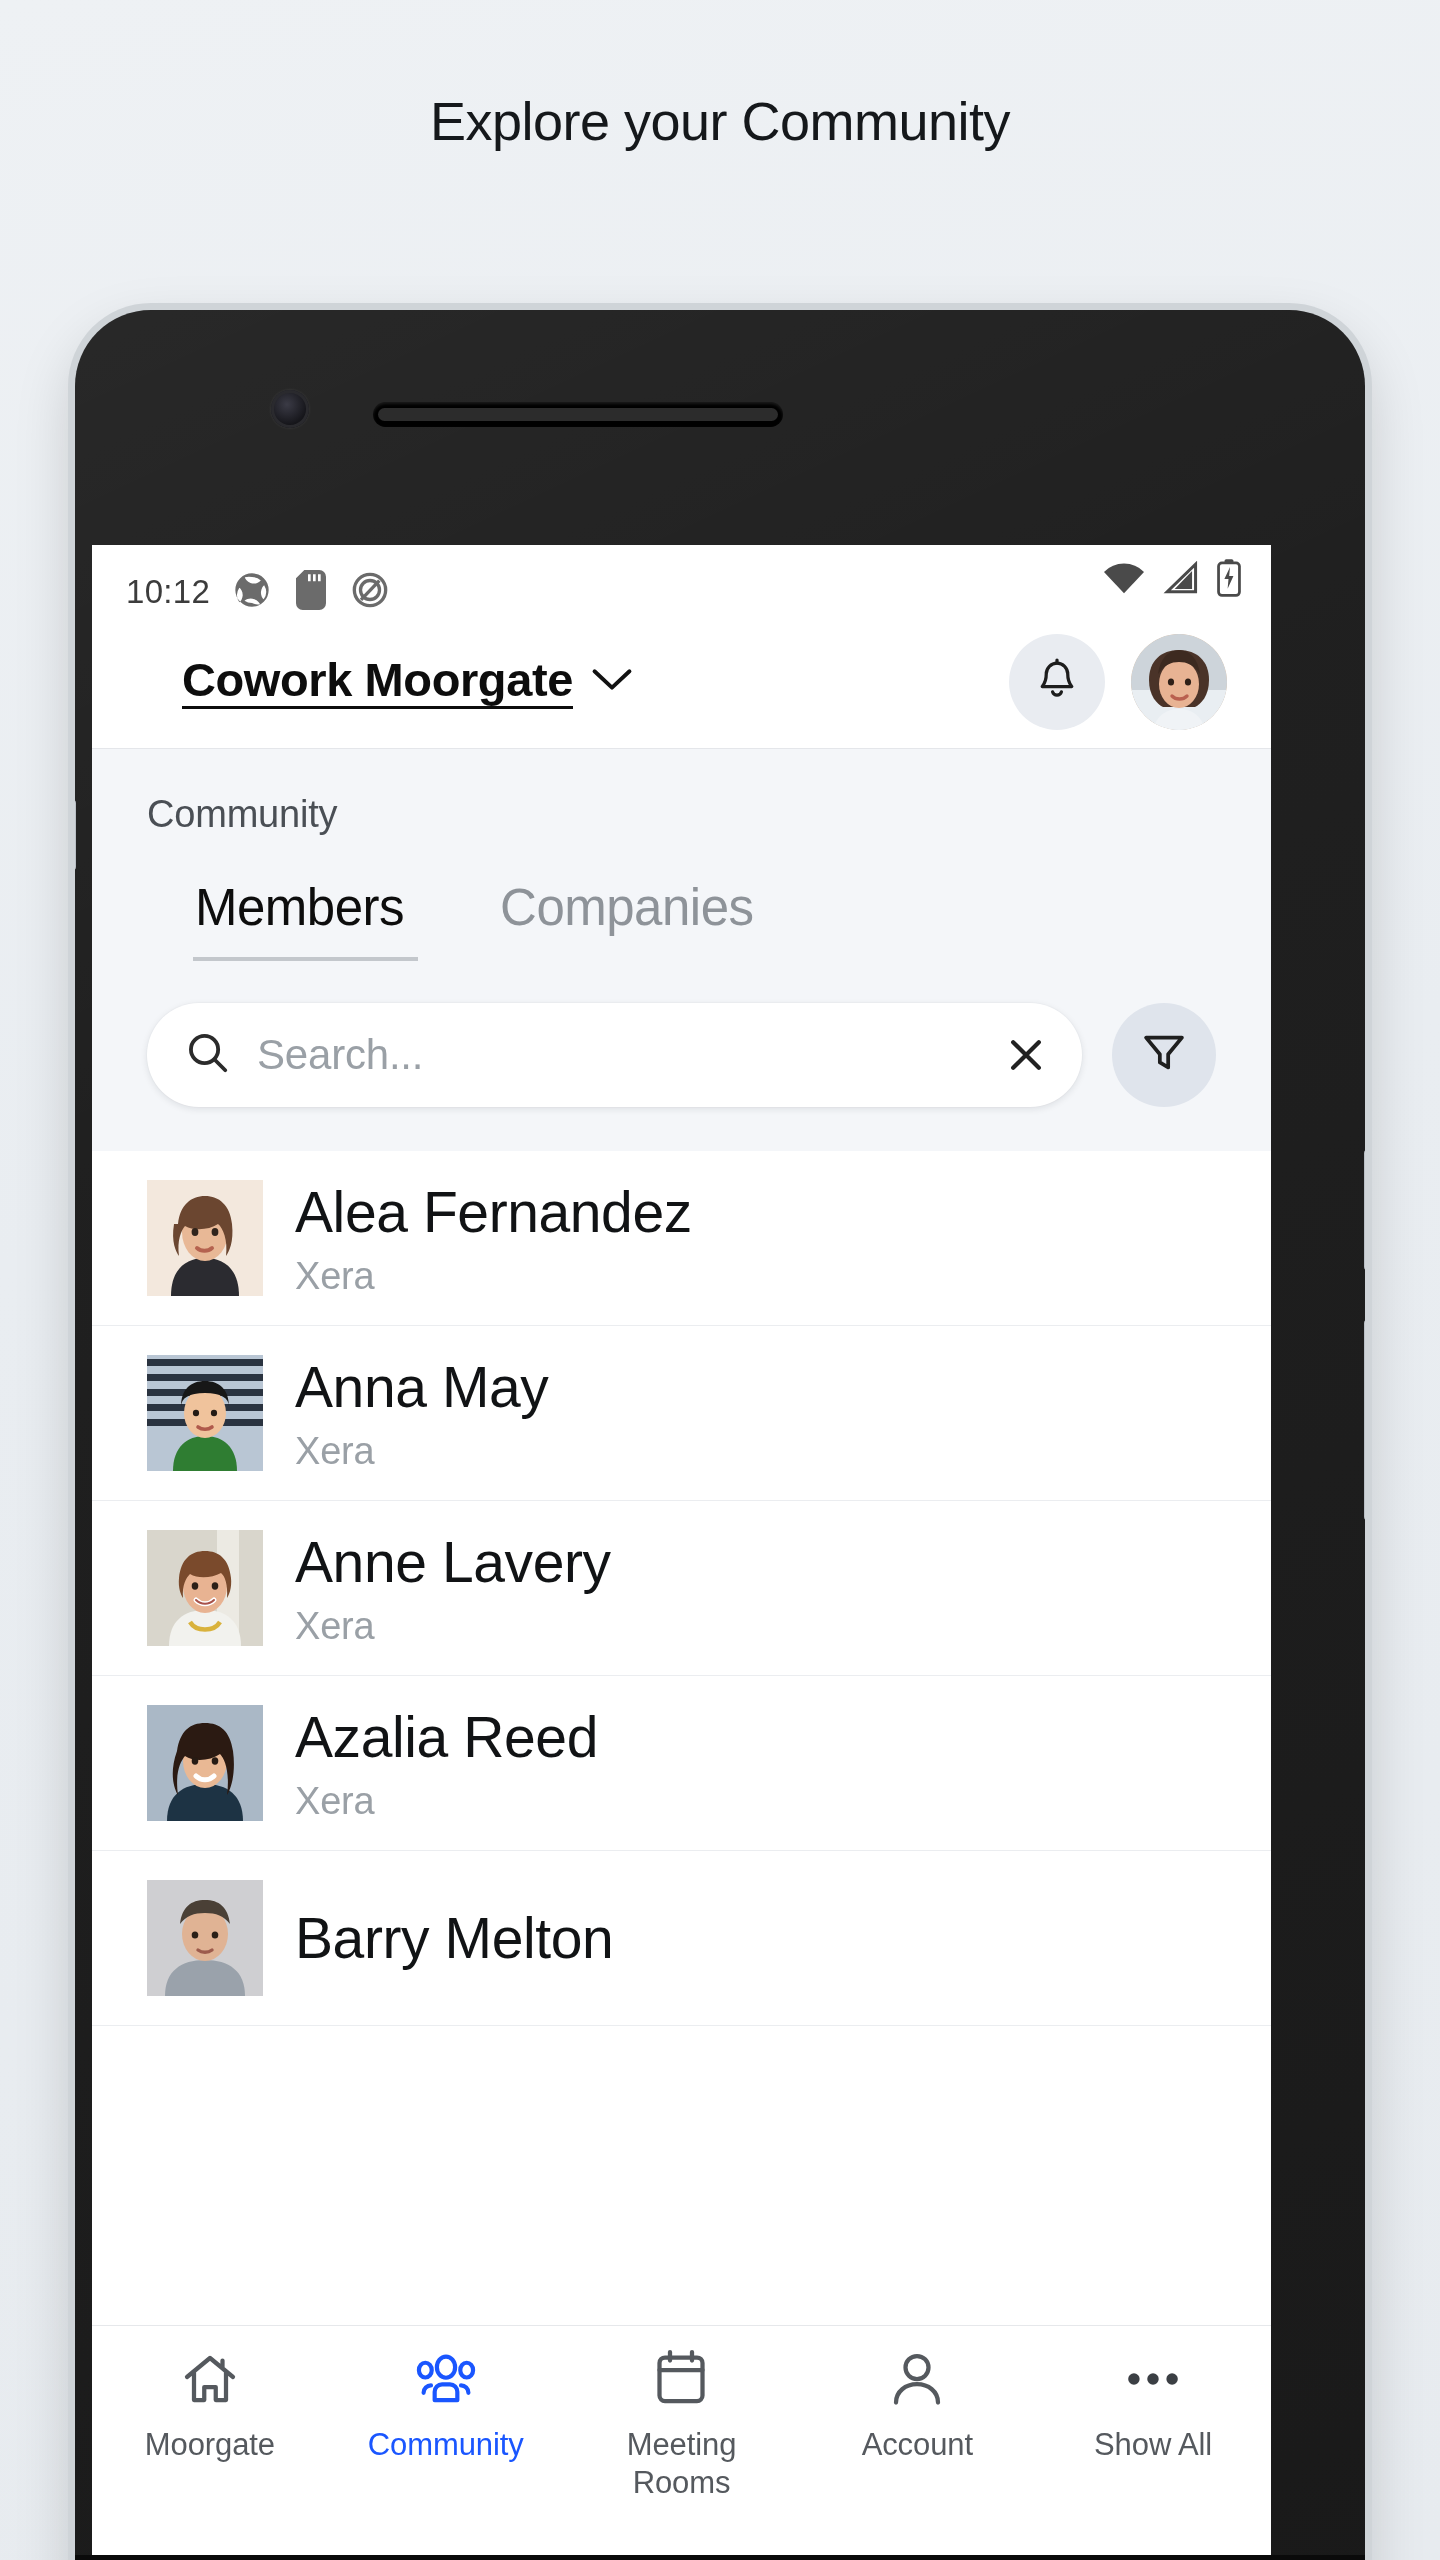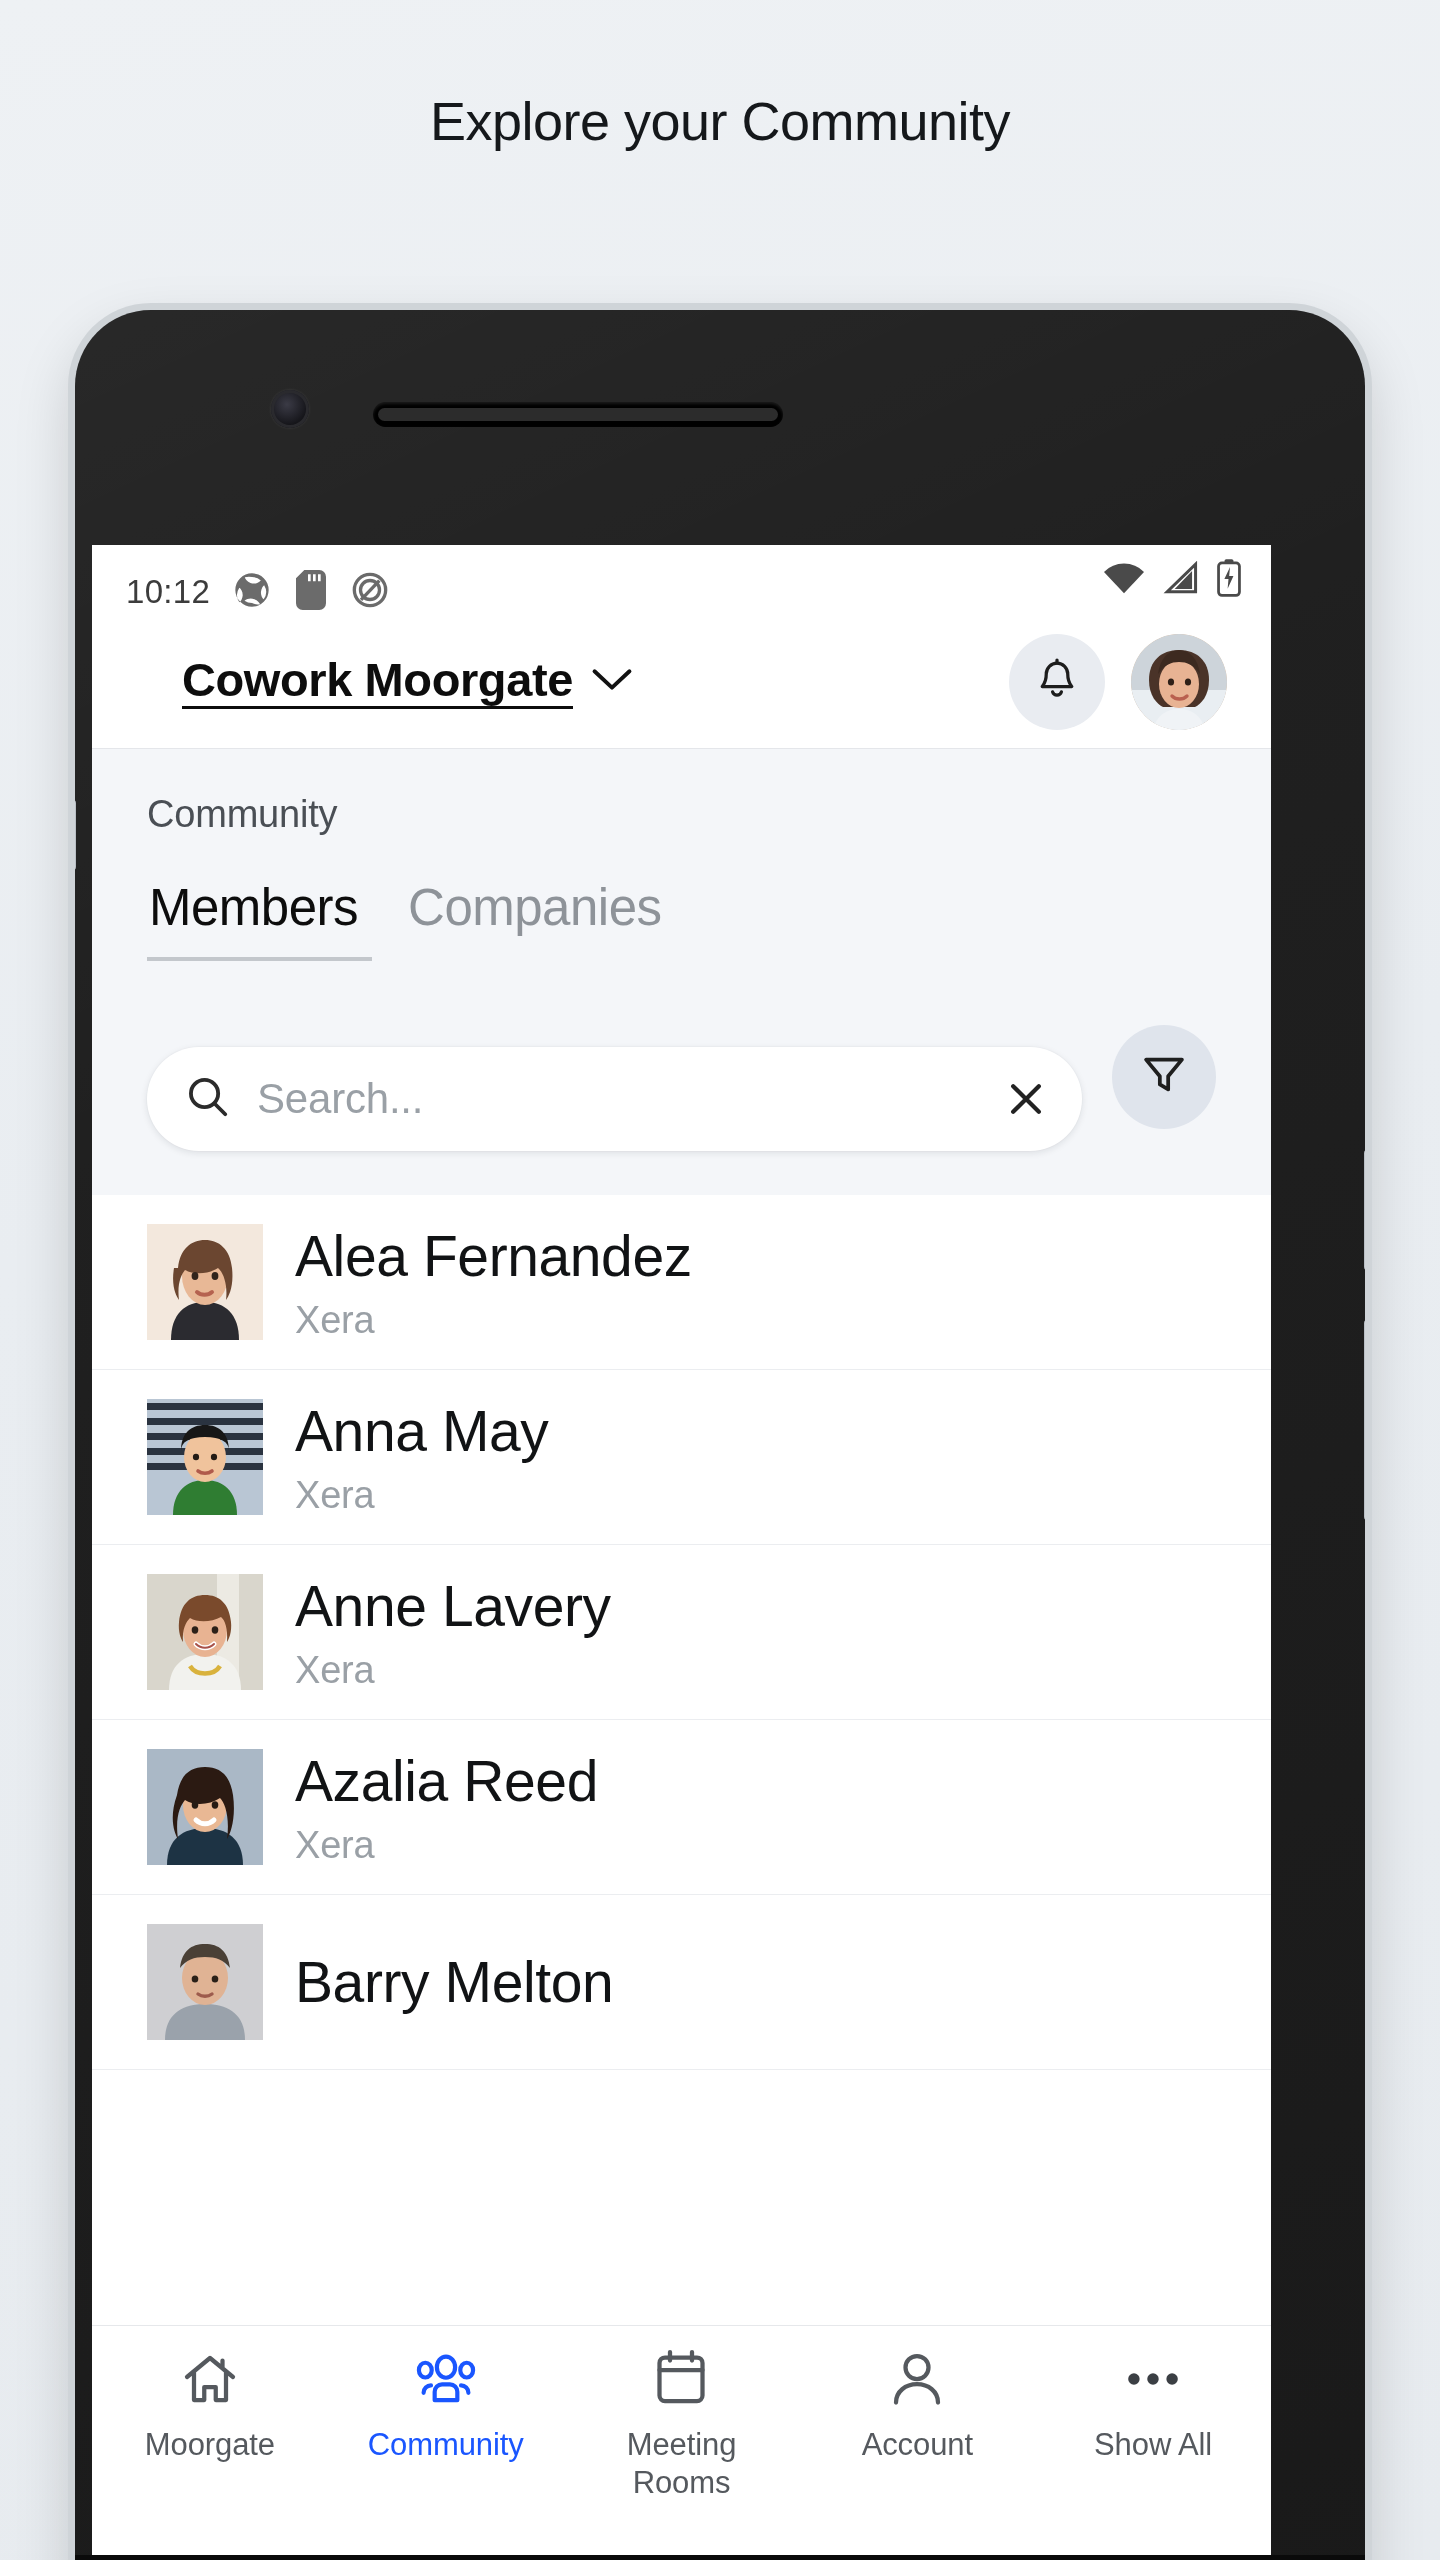--- a/index.html
+++ b/index.html
@@ -125,34 +125,34 @@
     font-size: 38px; color: #4a4f55; padding-left: 55px; letter-spacing: -0.2px;
   }
   .tabs {
     display: flex; align-items: flex-end; gap: 36px;
     padding: 42px 0 0 55px;
   }
   .tab {
     font-size: 51px; color: #8e9399; padding-bottom: 20px;
     cursor: pointer; letter-spacing: -0.5px;
     border-bottom: 4px solid transparent;
+    margin-left: 46px;
   }
   .tab.active { color: #0d0d0d; border-bottom-color: #c3c7cc; padding-right: 14px; padding-left: 2px;}
 
   .searchrow {
     display: flex; align-items: center; gap: 30px;
     padding: 42px 55px 44px 55px;
   }
   .searchbox {
     flex: 1; height: 104px; border-radius: 52px;
     background: #fff; display: flex; align-items: center;
     padding: 0 34px 0 38px; gap: 26px;
     box-shadow: 0 2px 7px rgba(20,25,35,0.10), 0 0 0 1px rgba(0,0,0,0.015);
     cursor: text;
-    margin-top: 44px;
   }
   .search-input-text {
     flex: 1; font-size: 42px; color: #9aa0a6; letter-spacing: -0.2px;
   }
   .clear-btn { cursor: pointer; display:flex; align-items:center; }
   .filter-btn {
     width: 104px; height: 104px; border-radius: 50%;
     background: #dfe4ec; display: flex; align-items: center; justify-content: center;
     cursor: pointer; flex: 0 0 auto;
   }

